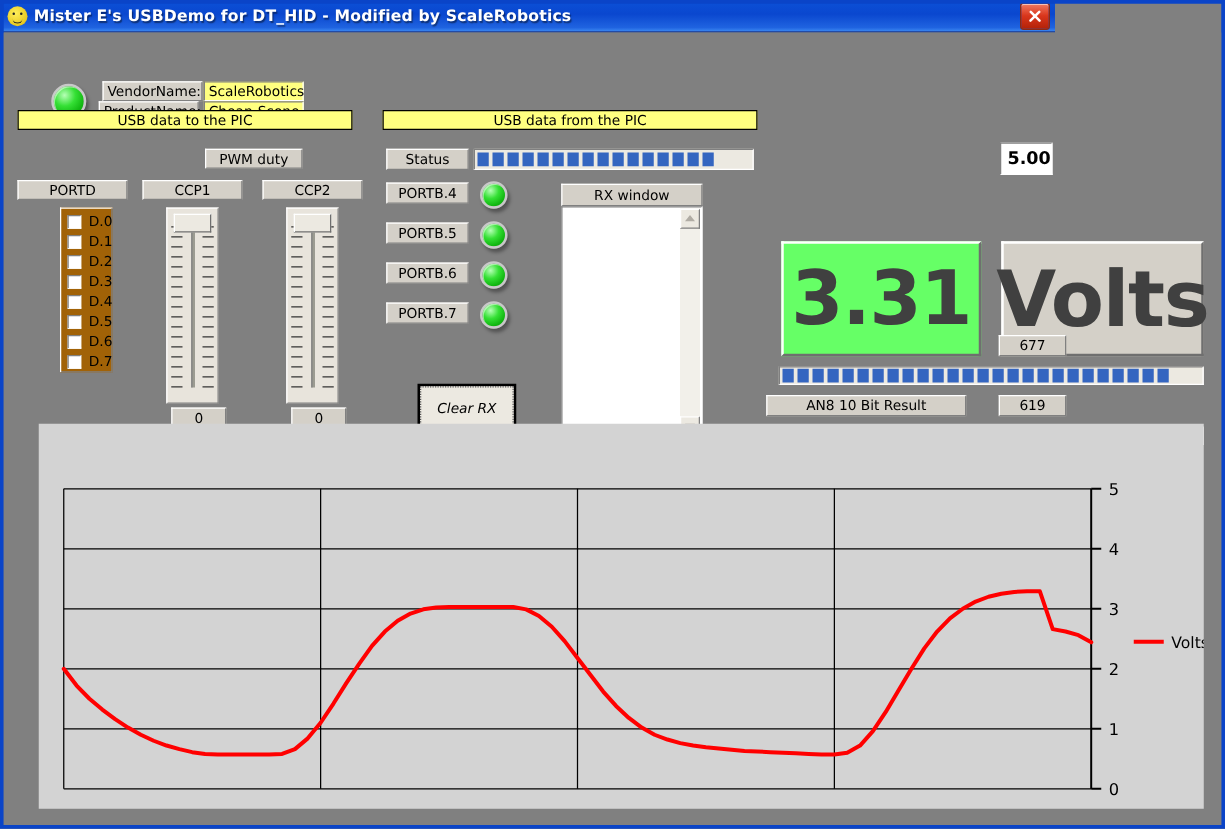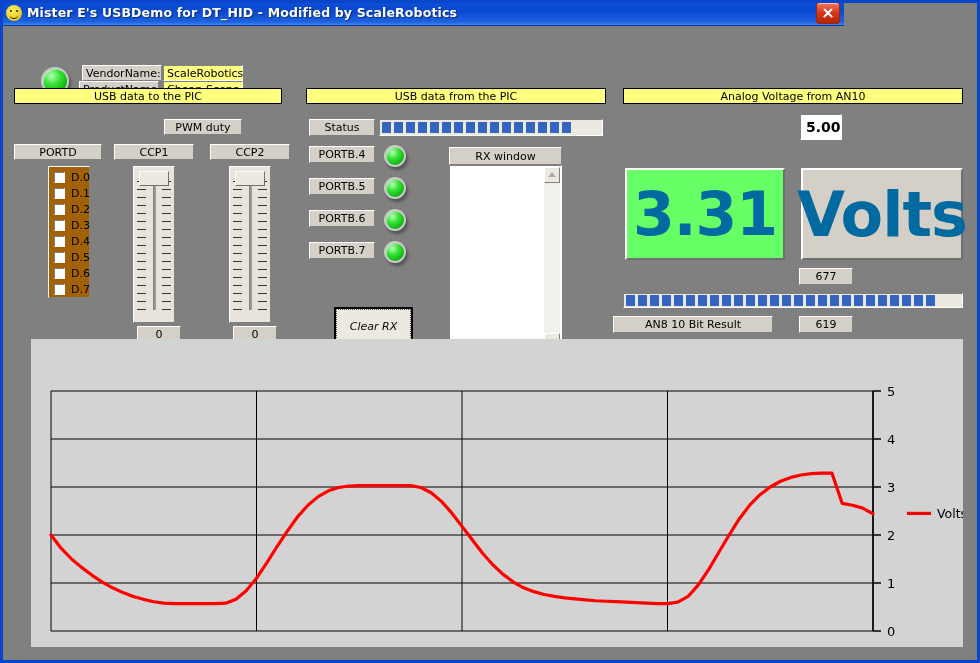--- a/index.html
+++ b/index.html
@@ -177,22 +177,23 @@
   }
   .arrow-up{margin-left:-4px;margin-top:-3px;border-bottom:5px solid #b0aca4;}
   .arrow-dn{margin-left:-4px;margin-top:-2px;border-top:5px solid #b0aca4;}
 
   
   .volt-box{
     position:absolute;box-sizing:border-box;
     border-top:2px solid #fff;border-left:2px solid #fff;
     border-right:2px solid #6f6f6f;border-bottom:2px solid #6f6f6f;
     display:flex;align-items:center;justify-content:center;
-    font-weight:bold;color:#0369a1;
+    font-weight:bold;color:#404040;
     font-family:"DejaVu Sans","Liberation Sans",sans-serif;
+    margin-top:25px;
   }
   .volt-value{background:#66ff66;font-size:60px;letter-spacing:-1px;}
   .volt-unit{background:#d4d0c8;font-size:62px;letter-spacing:-1px;}
   .calib-lbl{
     position:absolute;box-sizing:border-box;background:#d4d0c8;
     border-top:1px solid #fff;border-left:1px solid #fff;
     border-right:1px solid #808080;border-bottom:1px solid #808080;
     font-size:15px;font-weight:bold;display:flex;align-items:center;justify-content:center;
   }
   .calib-val{
@@ -226,21 +227,20 @@
     <div class="led" style="left:38px;top:41px;width:28px;height:28px;"></div>
 
     <div class="lbl" style="left:79px;top:39px;width:80px;height:16px;justify-content:flex-start;padding-left:3px;">VendorName:</div>
     <div class="yellowfield" style="left:160px;top:39px;width:80px;height:16px;">ScaleRobotics</div>
 
     <div class="lbl" style="left:76px;top:55px;width:80px;height:16px;justify-content:flex-start;padding-left:3px;">ProductName:</div>
     <div class="yellowfield" style="left:160px;top:55px;width:80px;height:16px;">Cheap-Scope</div>
 
     <div class="panel-title" style="left:11px;top:62px;width:268px;height:16px;">USB data to the PIC</div>
     <div class="panel-title" style="left:303px;top:62px;width:300px;height:16px;">USB data from the PIC</div>
-    <div class="panel-title" style="left:620px;top:62px;width:340px;height:16px;">Analog Voltage from AN10</div>
 
     <div class="lbl" style="left:161px;top:93px;width:78px;height:16px;">PWM duty</div>
 
     <div class="lbl" style="left:11px;top:118px;width:88px;height:16px;">PORTD</div>
     <div class="lbl" style="left:111px;top:118px;width:80px;height:16px;">CCP1</div>
     <div class="lbl" style="left:207px;top:118px;width:80px;height:16px;">CCP2</div>
 
     <div class="groupbox" style="left:45px;top:140px;width:42px;height:132px;padding-top:2px;">
       <div class="cbrow">
         <span class="cbox"></span>

